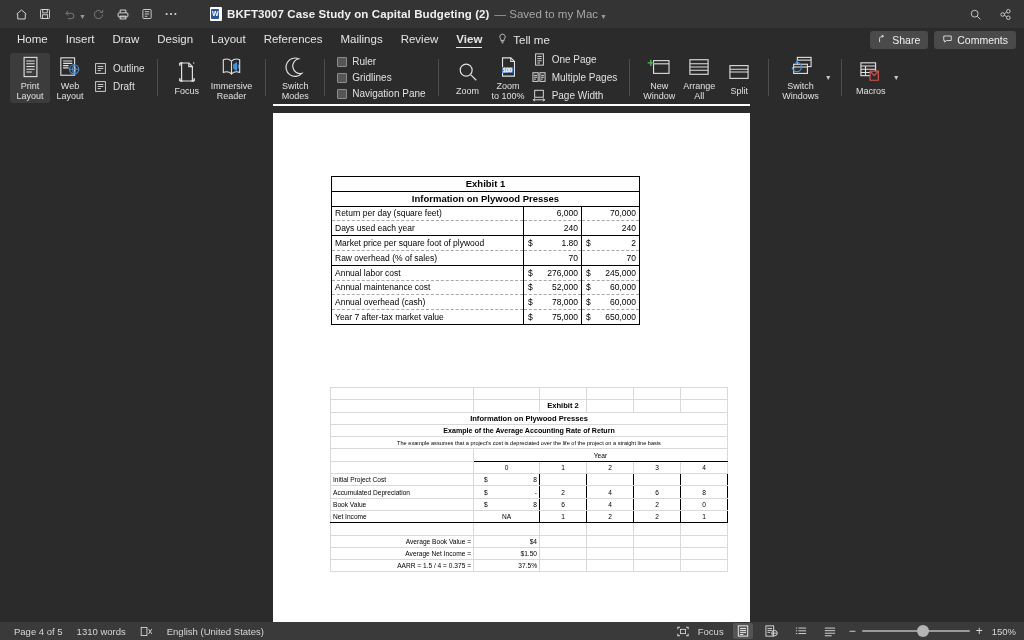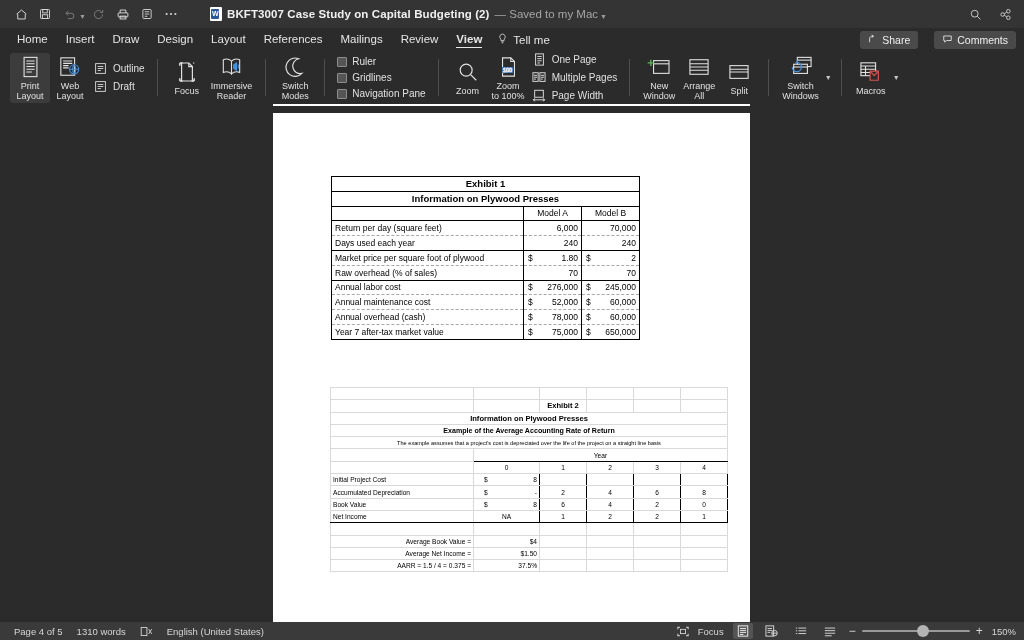--- a/index.html
+++ b/index.html
@@ -66,21 +66,21 @@
     content: ""; position: absolute; left: 9px; right: 9px; bottom: 3px;
     height: 1.5px; background: #e8e8e8;
   }
   .tellme { display: flex; align-items: center; gap: 5px; padding-left: 6px; }
   .tellme-txt { font-size: 11.5px; color: #e4e4e4; }
   .btn-pill {
     height: 18px; border-radius: 3px; background: #4a4a4a;
     font-size: 10.5px; color: #f0f0f0;
     display: flex; align-items: center; gap: 4px; padding: 0 8px;
   }
-  .tabs-right { position: absolute; right: 8px; display: flex; gap: 16px; align-items: center; }
+  .tabs-right { position: absolute; right: 8px; display: flex; gap: 6px; align-items: center; }
 
   
   .ribbon {
     position: absolute; top: 51px; left: 0; width: 1024px; height: 53px;
     background: #2b2b2b;
     display: flex; align-items: stretch; padding-left: 4px;
   }
   .rgroup { display: flex; align-items: center; height: 53px; padding: 0 6px; }
   .sep { width: 1px; background: #4e4e4e; margin: 8px 3px; align-self: stretch; }
   .bigbtn {
@@ -540,25 +540,20 @@
   <div class="page">
 
     <table class="ex1">
       <tbody>
           <tr>
         <td class="ttl outer" colspan="3">Exhibit 1</td>
       </tr>
       <tr>
         <td class="ttl outer" colspan="3">Information on Plywood Presses</td>
       </tr>
-      <tr>
-        <td class="c-lbl bl br bb"></td>
-        <td class="c-a ctr br bb bt">Model A</td>
-        <td class="c-b ctr br bb bt">Model B</td>
-      </tr>
 
       <tr>
         <td class="c-lbl bl br dashb">Return per day (square feet)</td>
         <td class="c-a num br dashb">6,000</td>
         <td class="c-b num br dashb">70,000</td>
       </tr>
       <tr>
         <td class="c-lbl bl br bb">Days used each year</td>
         <td class="c-a num br bb">240</td>
         <td class="c-b num br bb">240</td>

